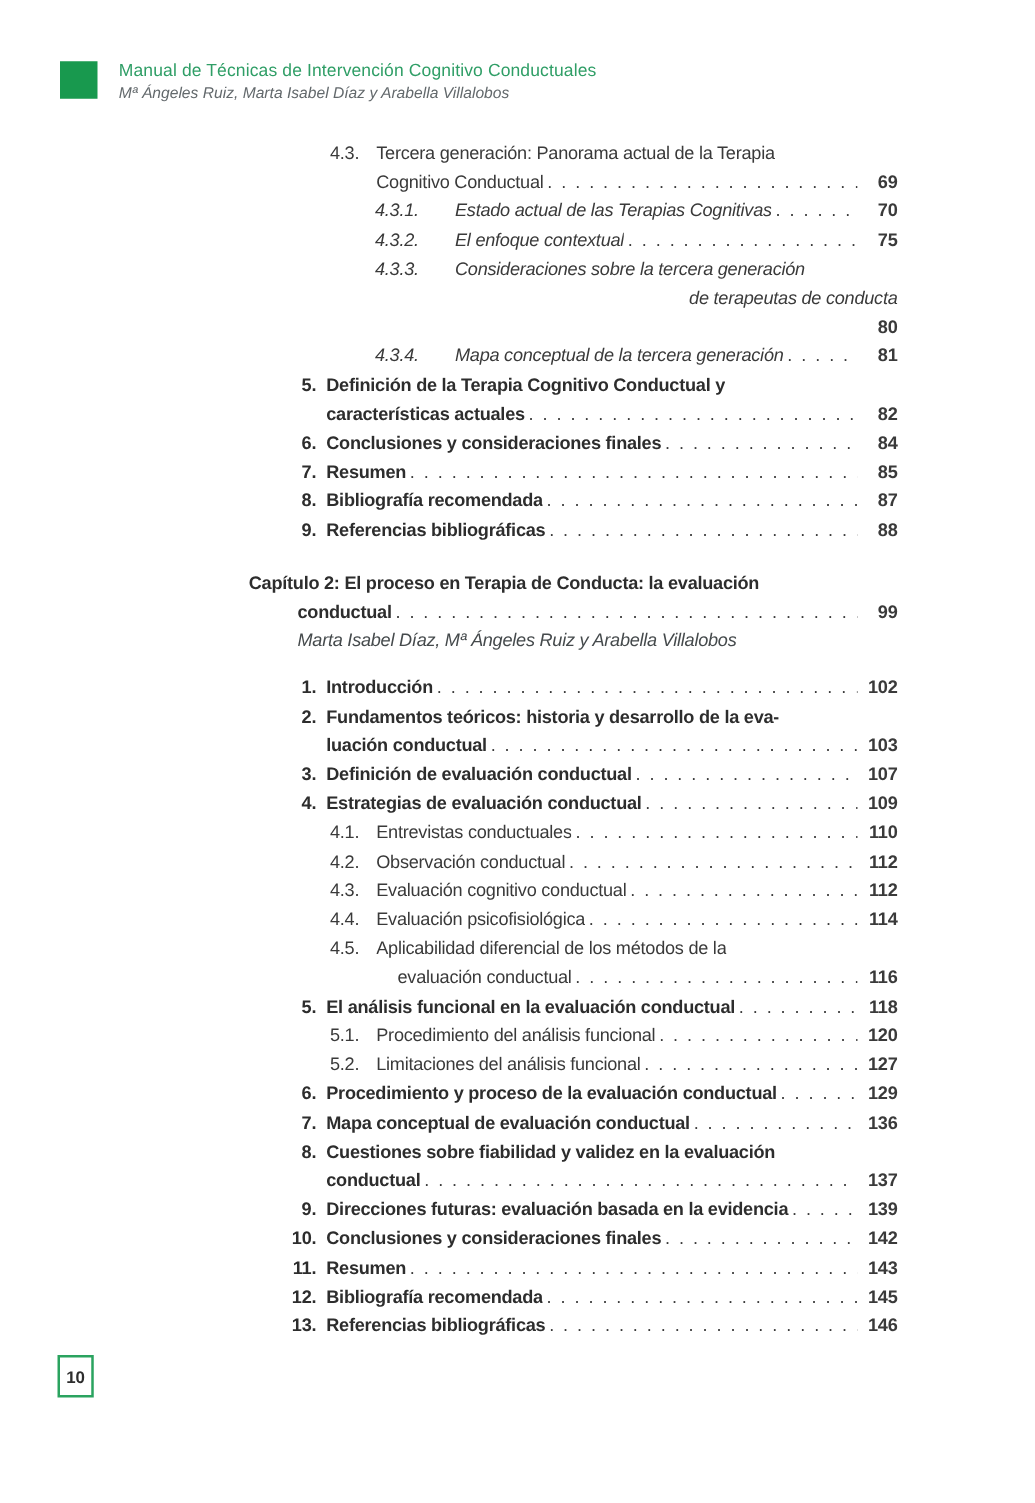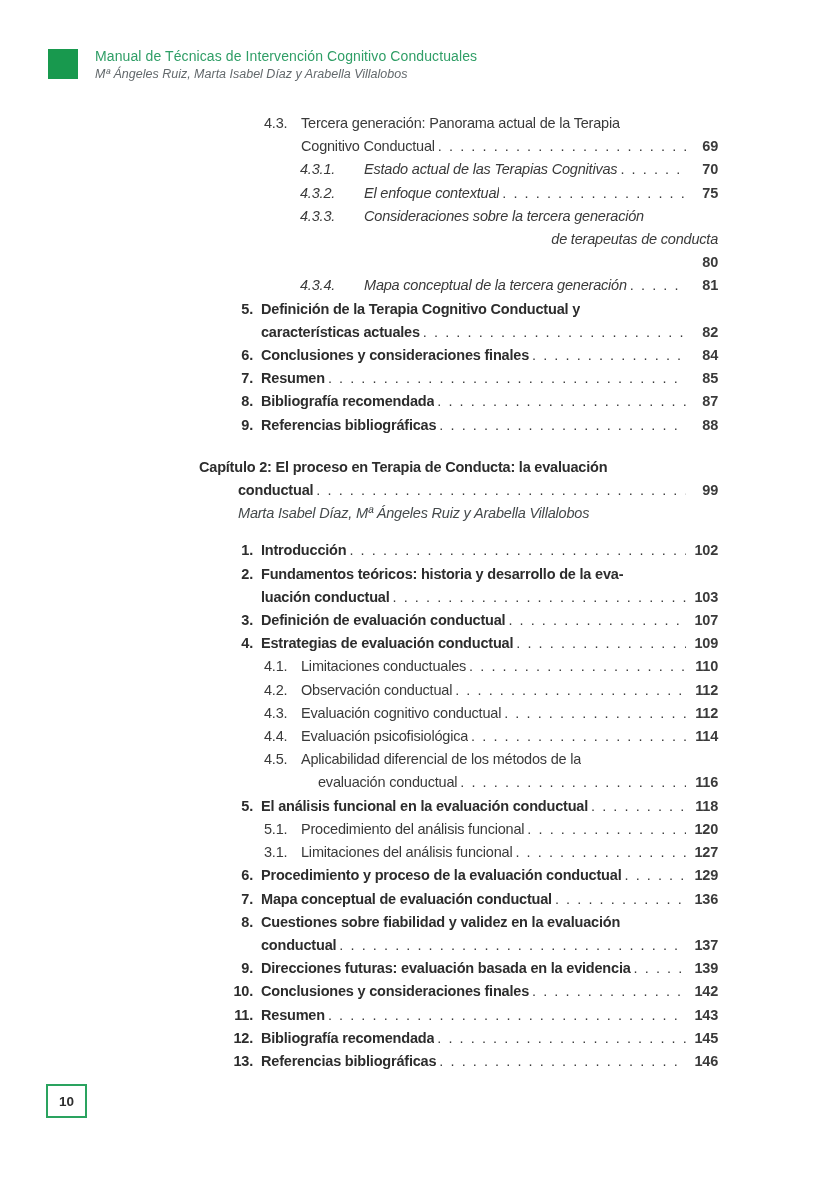--- a/index.html
+++ b/index.html
@@ -74,21 +74,21 @@
   .l2 .label      { width: 37px; }
   .l2-cont        { padding-left: 121px; }
   .l2-cont-deep   { padding-left: 138px; }
   .l3             { padding-left: 120px; font-style: italic; }
   .l3 .label      { width: 64px; }
   .l3-cont        { padding-left: 153px; font-style: italic; flex-direction: column; }
 
   
   .folio-box {
     position: absolute; left: 46px; top: 1084px;
-    width: 41px; height: 34px;
+    width: 29px; height: 34px;
     border: 2px solid var(--folio-green, #2aa35f);
     display: flex; align-items: center; justify-content: center;
     box-sizing: border-box;
   }
   .folio-box span {
     font-size: 13.5px; font-weight: bold; color: #2d2d2d;
   }
 </style>
 </head>
 <body>
@@ -206,21 +206,21 @@
         <span class="pagenum">107</span>
       </div>
       <div class="row l1">
         <span class="label">4.</span>
         <span class="text">Estrategias de evaluación conductual</span>
         <span class="leader"></span>
         <span class="pagenum">109</span>
       </div>
       <div class="row l2">
         <span class="label">4.1.</span>
-        <span class="text">Limitaciones conductuales</span>
+        <span class="text">Entrevistas conductuales</span>
         <span class="leader"></span>
         <span class="pagenum">110</span>
       </div>
       <div class="row l2">
         <span class="label">4.2.</span>
         <span class="text">Observación conductual</span>
         <span class="leader"></span>
         <span class="pagenum">112</span>
       </div>
       <div class="row l2">
@@ -250,21 +250,21 @@
         <span class="leader"></span>
         <span class="pagenum">118</span>
       </div>
       <div class="row l2">
         <span class="label">5.1.</span>
         <span class="text">Procedimiento del análisis funcional</span>
         <span class="leader"></span>
         <span class="pagenum">120</span>
       </div>
       <div class="row l2">
-        <span class="label">3.1.</span>
+        <span class="label">5.2.</span>
         <span class="text">Limitaciones del análisis funcional</span>
         <span class="leader"></span>
         <span class="pagenum">127</span>
       </div>
       <div class="row l1">
         <span class="label">6.</span>
         <span class="text">Procedimiento y proceso de la evaluación conductual</span>
         <span class="leader"></span>
         <span class="pagenum">129</span>
       </div>

